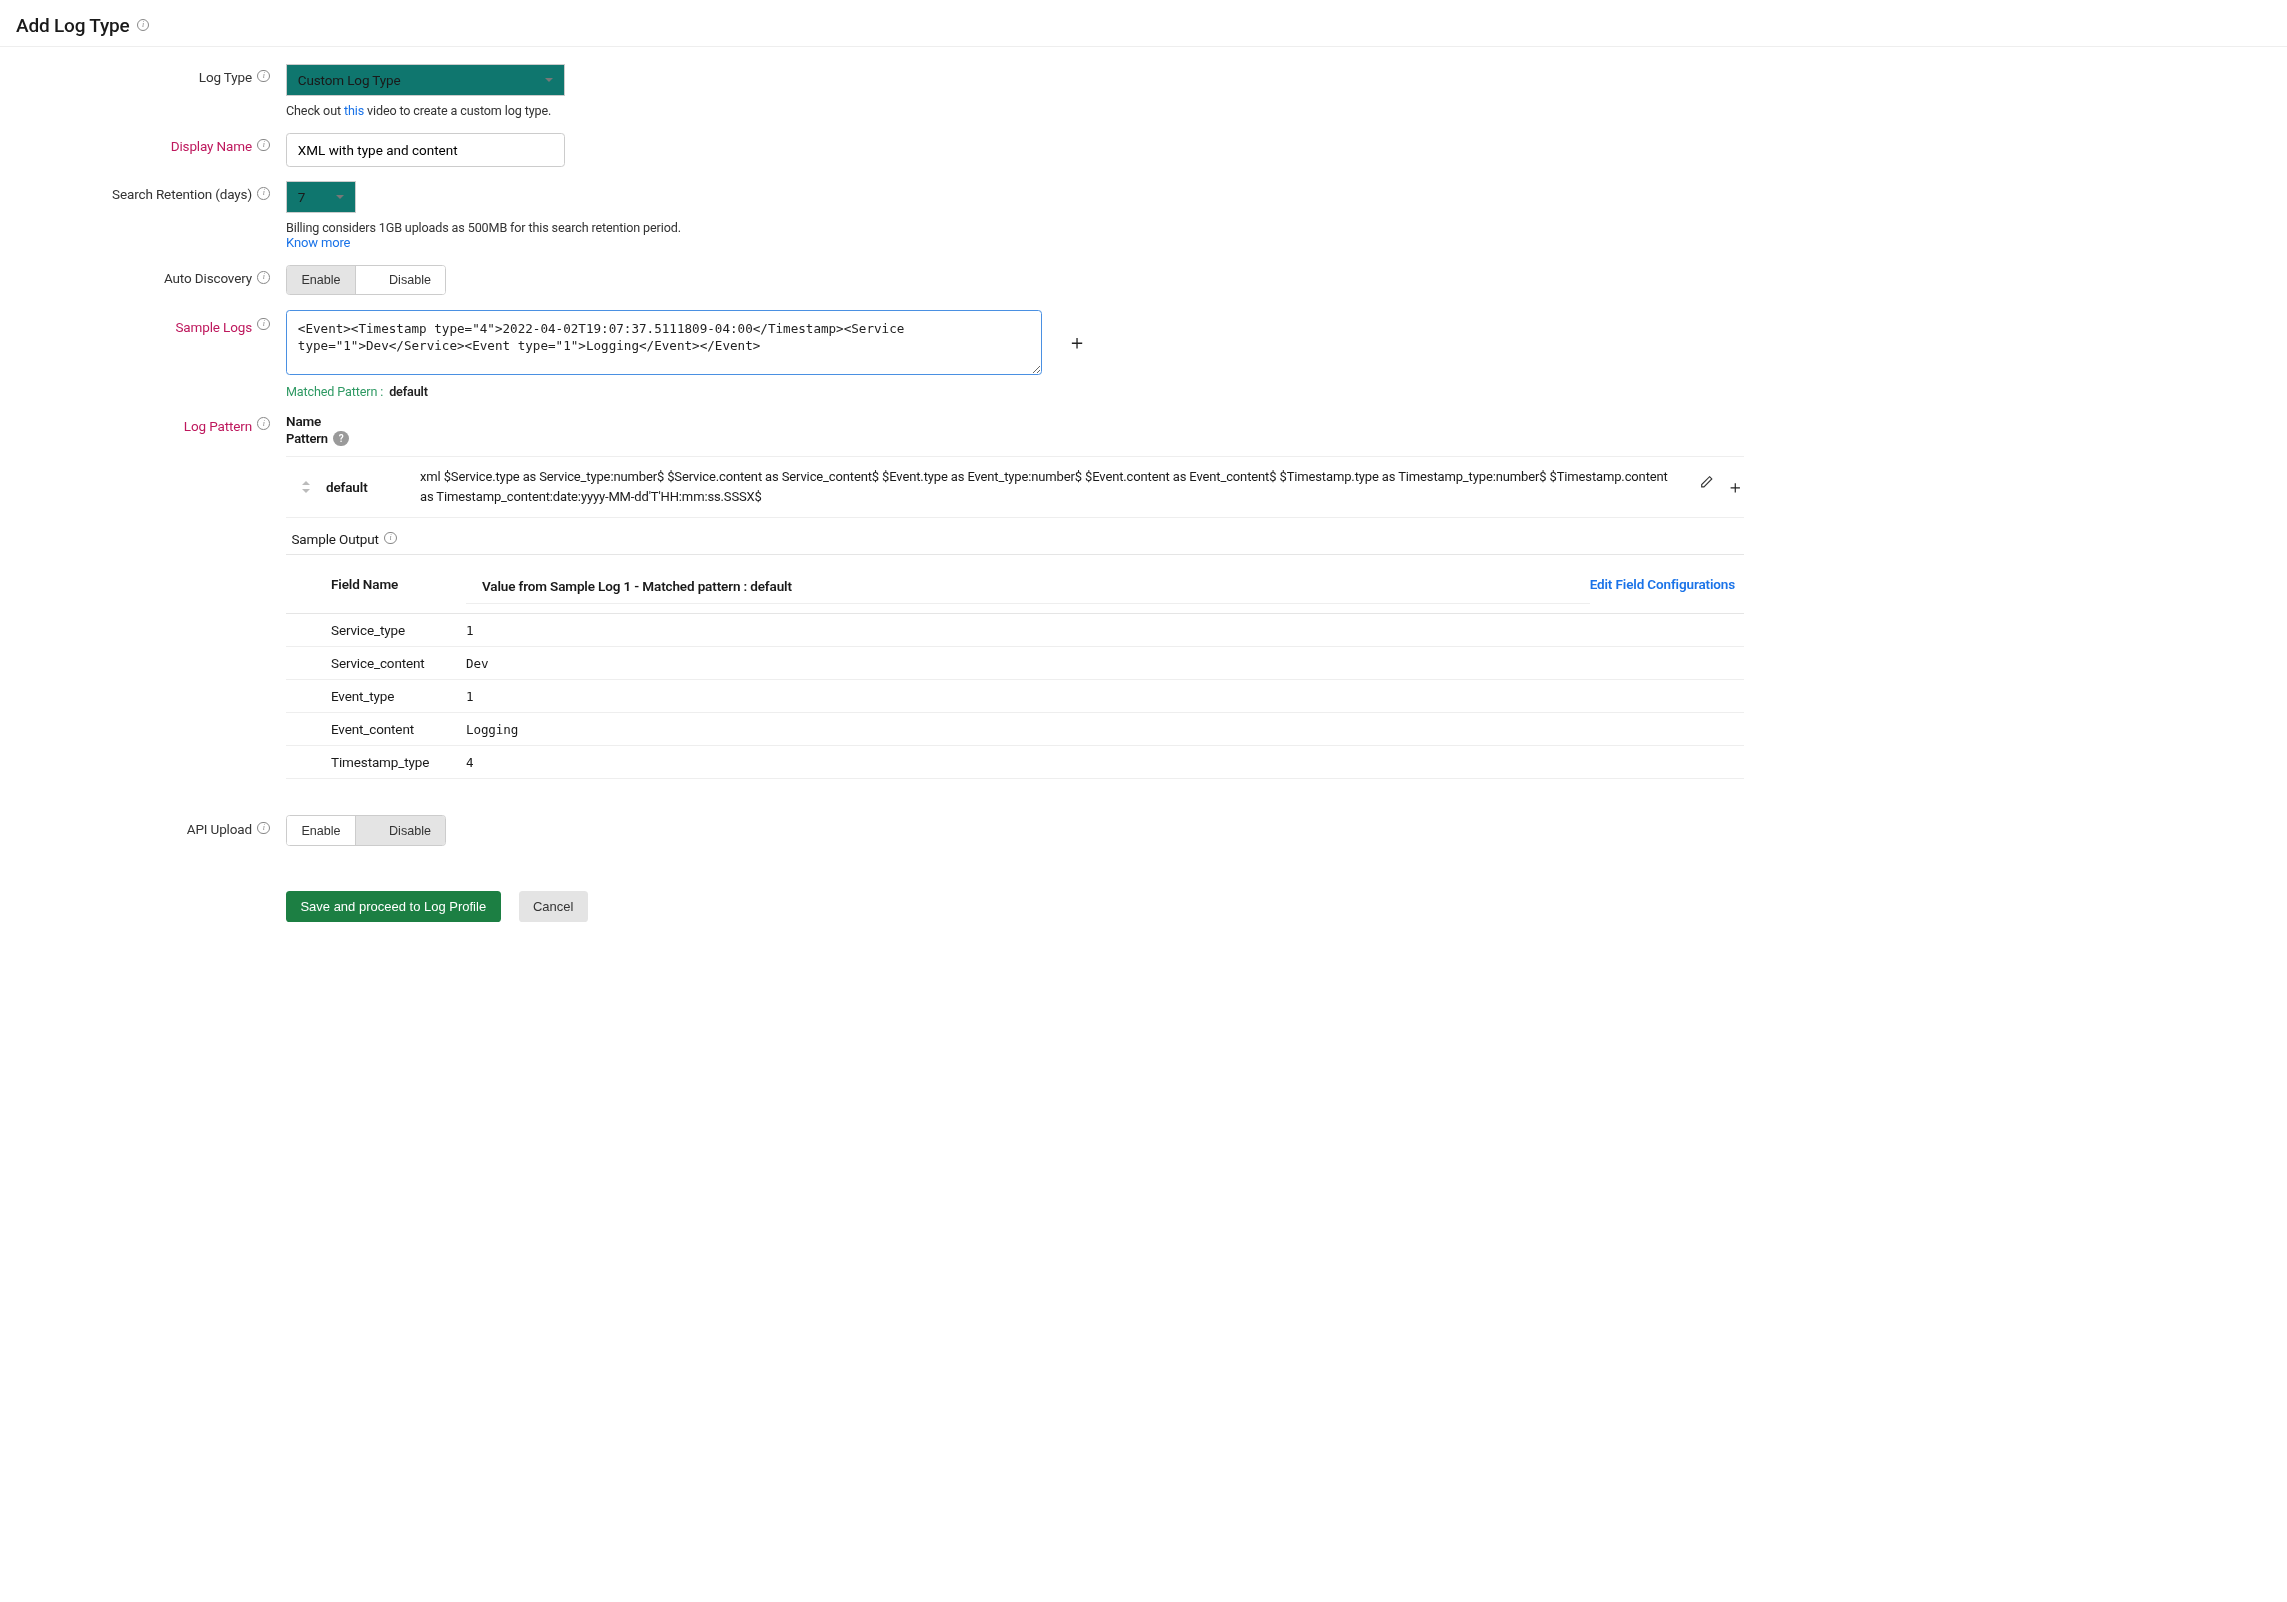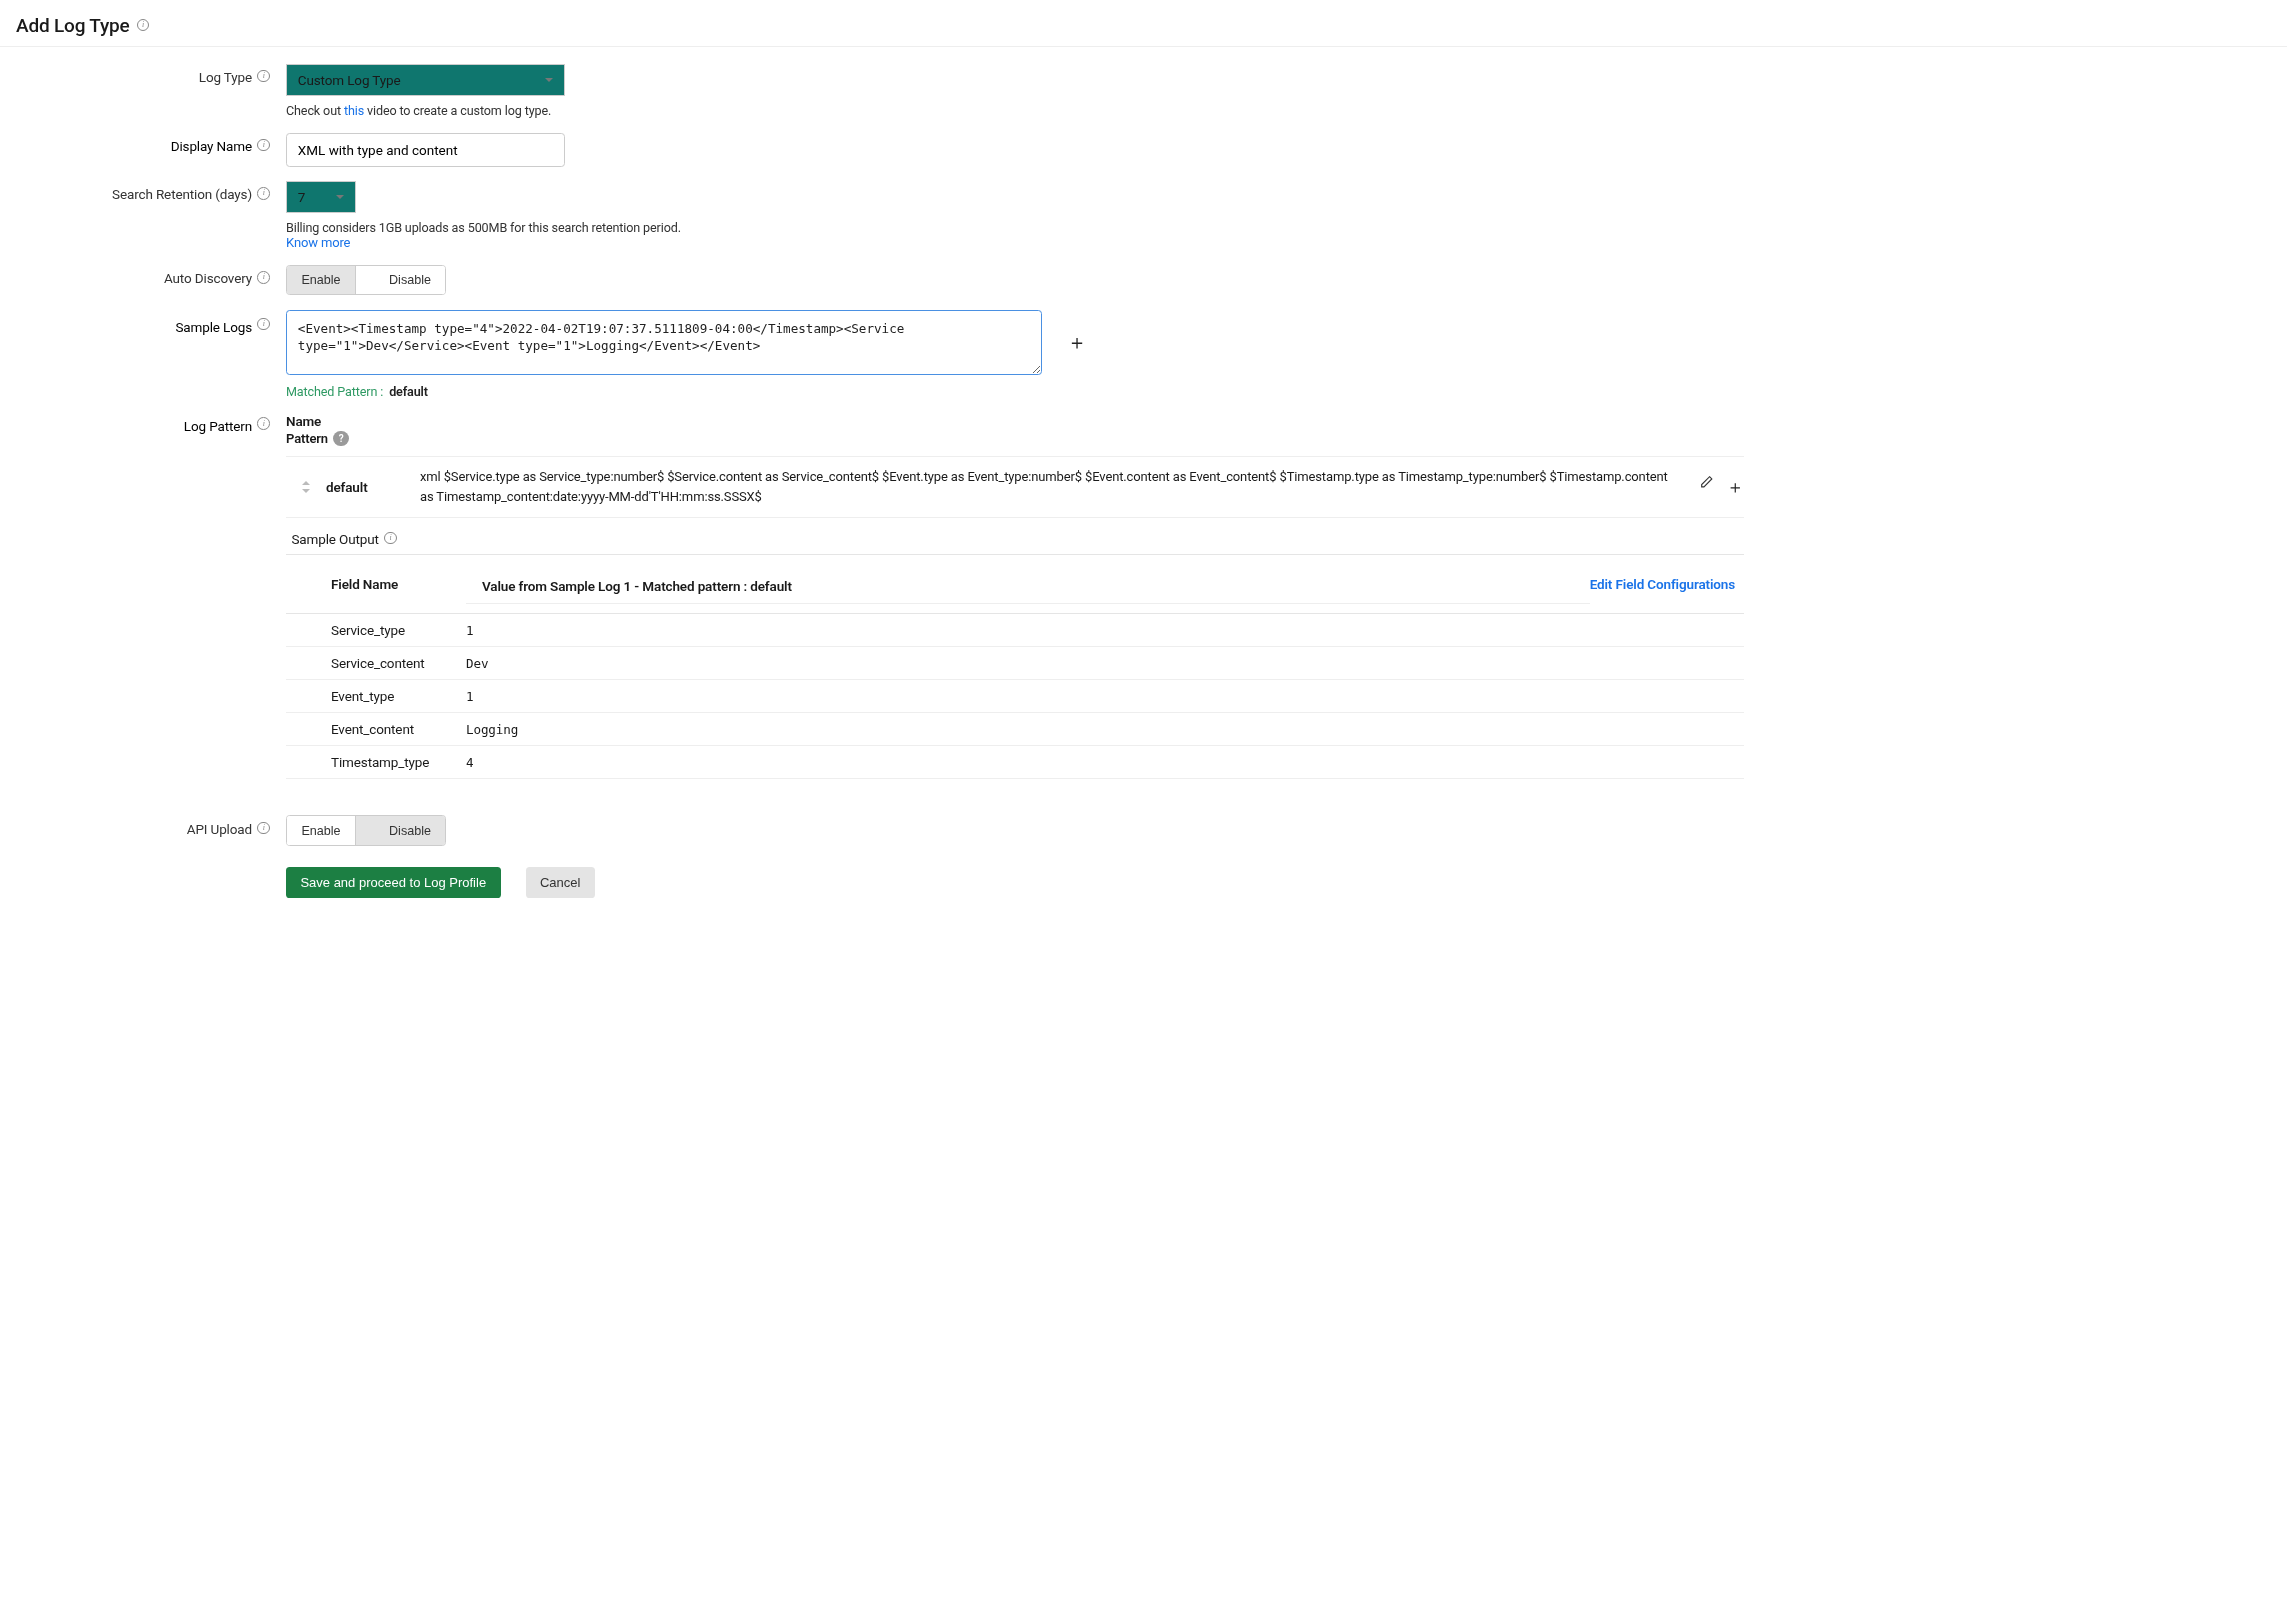--- a/index.html
+++ b/index.html
@@ -60,21 +60,21 @@
   text-align: right;
   padding-right: 16px;
   padding-top: 5.4px;
   display: flex;
   justify-content: flex-end;
   align-items: center;
   gap: 5.4px;
 }
 .label-col.align-top { align-items: flex-start; }
 .label-text { font-size: 13.5px; color: #333; }
-.label-text.required { color: #000000; }
+.label-text.required { color: #be185d; }
 .field-col { flex: 1; max-width: 1458px; }
 .select {
   display: flex;
   align-items: center;
   justify-content: space-between;
   border: 0.9px solid #ccc;
   border-radius: 0;
   padding: 7.2px 10.8px;
   background: #0f766e;
   cursor: pointer;
@@ -164,21 +164,21 @@
   border-bottom: 0.9px solid #eee;
   padding: 8px 0;
   align-items: center;
 }
 .out-col-name { width: 180px; padding-left: 45px; font-size: 13.5px; }
 .out-col-value { flex: 1; font-family: "SF Mono", Menlo, Consolas, monospace; font-size: 12.6px; }
 .out-col-value.header { font-family: inherit; font-size: 13.5px; }
 .out-col-edit { padding-right: 9px; }
 .output-row .out-col-name { font-family: inherit; }
 .output-row.mono-value .out-col-value { font-family: "SF Mono", Menlo, Consolas, monospace; }
-.btn-row { display: flex; gap: 25px; margin-top: 7px; }
+.btn-row { display: flex; gap: 18px; margin-top: 31px; }
 .btn {
   padding: 8px 14.4px;
   border-radius: 3.6px;
   font-size: 13px;
   border: none;
   cursor: pointer;
 }
 .btn.primary { background: #1c7f43; color: #fff; }
 .btn.secondary { background: #e4e4e4; color: #333; }
 </style>

